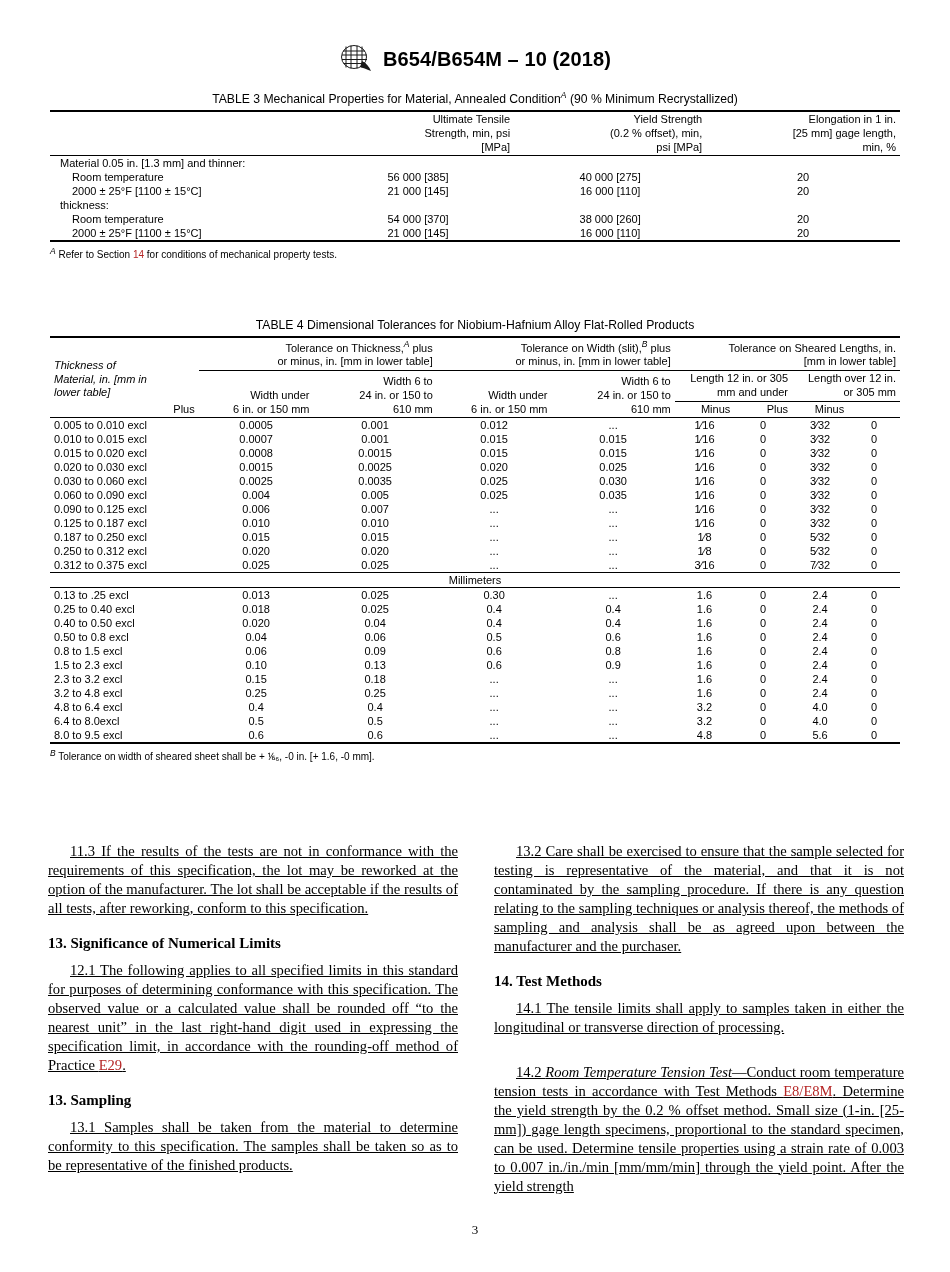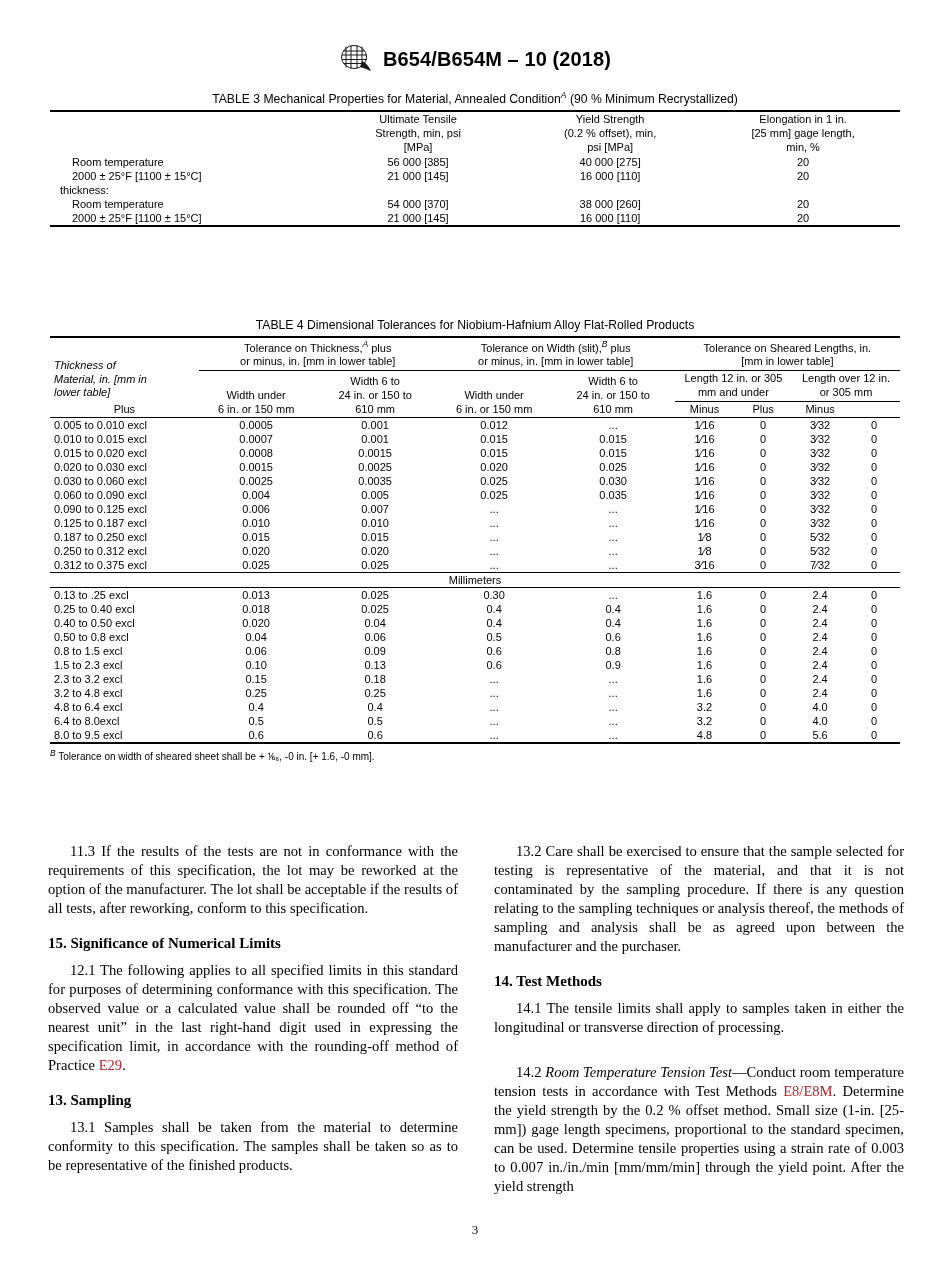--- a/index.html
+++ b/index.html
@@ -35,21 +35,21 @@
     border-collapse:collapse;
     font-size:11px;
     width:100%;
   }
   table.astm td, table.astm th {
     padding:1px 4px; font-weight:normal; vertical-align:bottom;
   }
   .rule-top    { border-top:2.2px solid #000; }
   .rule-thin   { border-top:1px solid #000; }
   .rule-bottom { border-bottom:2.2px solid #000; }
-  .hdr-cell { text-align:center; line-height:1.25; vertical-align:bottom; padding-bottom:3px; }
+  .hdr-cell { text-align:right; line-height:1.25; vertical-align:bottom; padding-bottom:3px; }
   .hdr-left { text-align:left; line-height:1.25; vertical-align:top; padding-top:4px;font-style:italic; }
   .num { text-align:center; }
   .lbl { text-align:left; }
   .indent1 { padding-left:22px !important; }
   .indent0 { padding-left:10px !important; }
   sup.note { font-size:8.5px; font-style:italic; vertical-align:super; }
   .tbl-footnote {
     font-family:"Liberation Sans", sans-serif;
     font-size:10px; line-height:1.45; margin-top:3px;
   }
@@ -70,20 +70,21 @@
     display:flex; gap:36px;
   }
   .col { width:410px; }
   p.para {
     margin:0 0 0 0;
     font-size:14.6px;
     line-height:1.30;
     text-align:justify;
     text-indent:22px;
     hyphens:none;
+    text-decoration:underline;
   }
   p.para + p.para { margin-top:26px; }
   h3.sect {
     font-size:15px; font-weight:bold;
     margin:17px 0 9px 0;
     font-family:"Liberation Serif", serif;
   }
   h3.sect + p.para { margin-top:0; }
   .ital { font-style:italic; }
   .pagenum {
@@ -135,20 +136,26 @@
             <span>psi [MPa]</span>
           </th>
           <th class="hdr-cell">
             <span>Elongation in 1 in.</span><br>
             <span>[25 mm] gage length,</span><br>
             <span>min, %</span>
           </th>
         </tr>
       </thead>
       <tbody id="t3-body">
+          <tr class="rule-thin">
+            <td class="lbl indent0">Material 0.05 in. [1.3 mm] and thinner:</td>
+            <td class="num"></td>
+            <td class="num"></td>
+            <td class="num"></td>
+          </tr>
           <tr>
             <td class="lbl indent1">Room temperature</td>
             <td class="num">56 000 [385]</td>
             <td class="num">40 000 [275]</td>
             <td class="num">20</td>
           </tr>
           <tr>
             <td class="lbl indent1">2000 ± 25°F [1100 ± 15°C]</td>
             <td class="num">21 000 [145]</td>
             <td class="num">16 000 [110]</td>
@@ -168,20 +175,23 @@
           </tr>
           <tr class="rule-bottom">
             <td class="lbl indent1">2000 ± 25°F [1100 ± 15°C]</td>
             <td class="num">21 000 [145]</td>
             <td class="num">16 000 [110]</td>
             <td class="num">20</td>
           </tr>
         </tbody>
     </table>
 
+    <div class="tbl-footnote">
+      <sup>A</sup><span> Refer to Section </span><span class="xref">14</span><span> for conditions of mechanical property tests.</span>
+    </div>
   </div>
 
   <div id="table4-wrap" class="table-block">
     <div class="tbl-caption">TABLE 4 Dimensional Tolerances for Niobium-Hafnium Alloy Flat-Rolled Products</div>
 
     <table class="astm">
       <colgroup>
         <col style="width:17.5%">
         <col style="width:13.5%">
           <col style="width:14.5%">
@@ -498,21 +508,21 @@
 
     <div class="tbl-footnote">
       <sup>B</sup><span> Tolerance on width of sheared sheet shall be + ⅙₆, -0 in. [+ 1.6, -0 mm].</span>
     </div>
   </div>
 
   <div class="body-cols">
 
     <div class="col">
       <p class="para">11.3  If the results of the tests are not in conformance with the requirements of this specification, the lot may be reworked at the option of the manufacturer. The lot shall be acceptable if the results of all tests, after reworking, conform to this specification.</p>
-      <h3 class="sect">15.  Significance of Numerical Limits</h3>
+      <h3 class="sect">13.  Significance of Numerical Limits</h3>
       <p class="para"><span>12.1  The following applies to all specified limits in this standard for purposes of determining conformance with this specification. The observed value or a calculated value shall be rounded off “to the nearest unit” in the last right-hand digit used in expressing the specification limit, in accordance with the rounding-off method of Practice </span><span class="xref">E29</span><span>.</span></p>
       <h3 class="sect">13.  Sampling</h3>
       <p class="para">13.1  Samples shall be taken from the material to determine conformity to this specification. The samples shall be taken so as to be representative of the finished products.</p>
     </div>
 
     <div class="col">
       <p class="para">13.2  Care shall be exercised to ensure that the sample selected for testing is representative of the material, and that it is not contaminated by the sampling procedure. If there is any question relating to the sampling techniques or analysis thereof, the methods of sampling and analysis shall be as agreed upon between the manufacturer and the purchaser.</p>
       <h3 class="sect">14.  Test Methods</h3>
       <p class="para">14.1  The tensile limits shall apply to samples taken in either the longitudinal or transverse direction of processing.</p>
       <p class="para"><span>14.2  </span><span class="ital">Room Temperature Tension Test</span><span>—Conduct room temperature tension tests in accordance with Test Methods </span><span class="xref">E8/E8M</span><span>. Determine the yield strength by the 0.2 % offset method. Small size (1-in. [25-mm]) gage length specimens, proportional to the standard specimen, can be used. Determine tensile properties using a strain rate of 0.003 to 0.007 in./in./min [mm/mm/min] through the yield point. After the yield strength</span></p>

